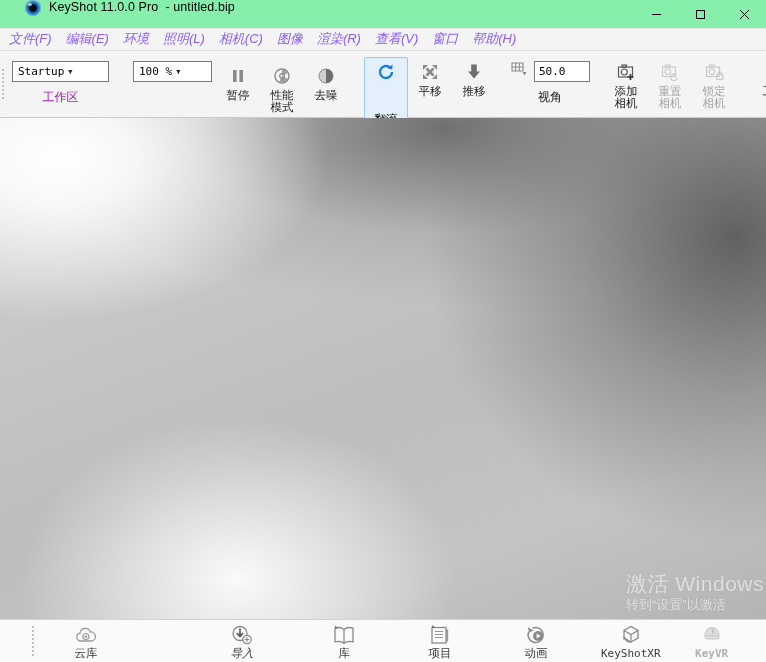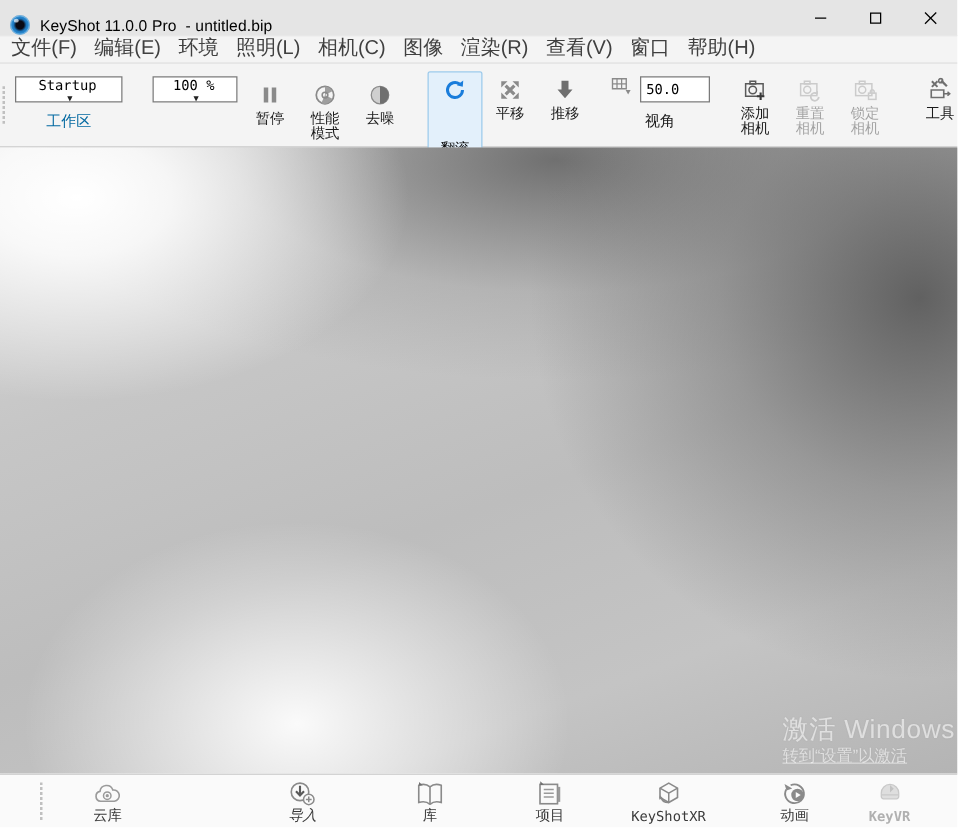--- a/index.html
+++ b/index.html
@@ -12,24 +12,25 @@
   .app {
     position: relative;
     width: 766px; height: 662px;
     display: flex; flex-direction: column;
     background: #ffffff;
   }
 
   
   .titlebar {
     height: 28px; min-height: 28px;
-    display: flex; align-items: flex-end;
-    background: #e5e5e5;
+    display: flex; align-items: flex-start;
+    background: #86efac;
     border-bottom: 1px solid #e8e8e8;
     position: relative;
+    padding-left: 17px;
   }
   .app-icon {
     width: 16px; height: 16px;
     margin-left: 8px; margin-right: 8px;
     border-radius: 50%;
     background: radial-gradient(circle at 50% 50%, #0a0a14 0%, #0a0a14 28%, #1c75bc 45%, #2f8fd4 62%, #1462a0 85%, #0d4f85 100%);
     box-shadow: inset 0 0 0 1px rgba(255,255,255,0.35);
     position: relative;
   }
   .app-icon::after {
@@ -55,24 +56,25 @@
 
   
   .menubar {
     height: 21px; min-height: 21px;
     display: flex; align-items: center;
     background: #f4f4f4;
     border-bottom: 1px solid #dcdcdc;
     padding-left: 2px;
   }
   .menu-item {
-    font-size: 16px; color: #404040;
+    font-size: 13px; color: #8b5cf6;
     padding: 2px 7px 3px 7px;
     white-space: nowrap;
     line-height: 14px;
+    font-style: italic;
   }
 
   
   .toolbar {
     height: 66px; min-height: 66px;
     background: #f4f4f4;
     border-bottom: 1px solid #c9c9c9;
     display: flex; align-items: stretch;
     position: relative;
   }
@@ -111,28 +113,28 @@
   .tbtn.selected .tlabel { color: #000; }
   .underline {
     height: 2px; width: 26px; background: #2186e0; margin-top: 2px; border-radius: 1px;
   }
 
   
   .combo-wrap { display: flex; flex-direction: column; align-items: center; padding: 6px 4px 0 4px; }
   .combo {
     display: flex; align-items: center; 
     border: 1px solid #7a7a7a; background: #ffffff;
-    height: 19px; padding: 0 7px 0 5px;
+    height: 19px; padding: 0 18px 0 5px;
     font-family: "DejaVu Sans Mono", monospace;
-    font-size: 11px; color: #000; flex-direction: column;
+    font-size: 11px; color: #000;
   }
   .combo.w1 { width: 72px; }
   .combo.w2 { width: 54px; }
   .caret { font-size: 7px; color: #222; margin-left: 4px; }
-  .combo-label { font-size: 12px; color: #0369a1; margin-top: 7px; text-align: center; }
+  .combo-label { font-size: 12px; color: #a21caf; margin-top: 7px; text-align: center; }
   .numfield {
     border: 1px solid #7a7a7a; background: #ffffff;
     width: 46px; height: 19px; line-height: 19px;
     font-family: "DejaVu Sans Mono", monospace;
     font-size: 11px; color: #000; padding: 0 4px; text-align: left;
   }
 
   .stackgroup { display: flex; flex-direction: column; align-items: center; padding: 4px 2px 0 2px; }
   .stackrow { display: flex; align-items: flex-end; }
   .grouplabel { font-size: 12px; color: #1a1a1a; margin-top: 7px; }
@@ -148,21 +150,21 @@
       linear-gradient(160deg, #d7d7d7 0%, #c6c6c6 30%, #bdbdbd 55%, #c4c4c4 78%, #b4b4b4 100%);
   }
   .watermark {
     position: absolute; right: 2px; bottom: 6px;
     text-align: left; color: rgba(255,255,255,0.62);
     font-family: "Liberation Sans", sans-serif;
     text-shadow: 0 0 1px rgba(120,120,120,0.25);
     pointer-events: none;
   }
   .wm1 { font-size: 21px; line-height: 24px; letter-spacing: 0.5px; white-space: nowrap; }
-  .wm2 { font-size: 13px; line-height: 16px; white-space: nowrap; margin-top: 1px; text-decoration: underline; }
+  .wm2 { font-size: 13px; line-height: 16px; white-space: nowrap; margin-top: 1px; }
 
   
   .bottombar {
     height: 42px; min-height: 42px;
     background: #fafafa;
     border-top: 1px solid #d3d3d3;
     display: flex; align-items: stretch; position: relative; padding-left: 32px;
   }
   .bgrip {
     width: 10px; display: flex; align-items: center; justify-content: center;
@@ -458,42 +460,42 @@
           <svg width="24" height="22" viewBox="0 0 24 22">
             <rect x="4" y="3.5" width="14" height="15.5" fill="none" stroke="#8a8a8a" stroke-width="1.3"></rect>
             <path d="M7 7.5 H15 M7 10.5 H15 M7 13.5 H15" stroke="#9a9a9a" stroke-width="1.2"></path>
             <rect x="18" y="5.5" width="2.2" height="12" fill="#9a9a9a"></rect>
             <path d="M4.2 1 L7.2 3.7 L4.2 4 Z" fill="#6f6f6f"></path>
           </svg>
         </div>
         <div class="blabel">项目</div>
       </div>
 
+      <div class="bbtn" style="margin-left:32px;">
+        <div class="bicon">
+          <svg width="24" height="22" viewBox="0 0 24 22">
+            <path d="M5 7.5 A7.5 7.5 0 1 0 8.5 4.2" fill="none" stroke="#8a8a8a" stroke-width="1.5"></path>
+            <path d="M3.6 3.2 L5.2 8.3 L9.8 6.8 Z" fill="#8a8a8a"></path>
+            <circle cx="14" cy="12" r="5" fill="#8a8a8a"></circle>
+            <path d="M12.6 9.6 L16.6 12 L12.6 14.4 Z" fill="#fafafa"></path>
+          </svg>
+        </div>
+        <div class="blabel">动画</div>
+      </div>
+
       <div class="bbtn mono" style="margin-left:26px;">
         <div class="bicon">
           <svg width="24" height="22" viewBox="0 0 24 22">
             <path d="M12 2.5 L19 6.5 L19 14 L12 18 L5 14 L5 6.5 Z" fill="none" stroke="#8a8a8a" stroke-width="1.3"></path>
             <path d="M5 6.5 L12 10.5 L19 6.5 M12 10.5 L12 18" fill="none" stroke="#8a8a8a" stroke-width="1.2"></path>
             <path d="M12 18 A6 6 0 0 1 6 14.5" fill="none" stroke="#8a8a8a" stroke-width="1.3"></path>
             <path d="M5 12.2 L7.6 15 L4.2 15.6 Z" fill="#8a8a8a"></path>
           </svg>
         </div>
         <div class="blabel">KeyShotXR</div>
-      </div>
-
-      <div class="bbtn" style="margin-left:32px;">
-        <div class="bicon">
-          <svg width="24" height="22" viewBox="0 0 24 22">
-            <path d="M5 7.5 A7.5 7.5 0 1 0 8.5 4.2" fill="none" stroke="#8a8a8a" stroke-width="1.5"></path>
-            <path d="M3.6 3.2 L5.2 8.3 L9.8 6.8 Z" fill="#8a8a8a"></path>
-            <circle cx="14" cy="12" r="5" fill="#8a8a8a"></circle>
-            <path d="M12.6 9.6 L16.6 12 L12.6 14.4 Z" fill="#fafafa"></path>
-          </svg>
-        </div>
-        <div class="blabel">动画</div>
       </div>
 
       <div class="bbtn mono dim" style="margin-left:12px;font-weight:bold;">
         <div class="bicon">
           <svg width="24" height="22" viewBox="0 0 24 22">
             <path d="M5 10.5 A7 7 0 0 1 19 10.5 L19 13 A2 2 0 0 1 17 15 L7 15 A2 2 0 0 1 5 13 Z" fill="#dedede" stroke="#c8c8c8" stroke-width="1"></path>
             <path d="M12 4 L15 7 L12 10 Z" fill="#c2c2c2"></path>
             <path d="M5 11.8 H19" stroke="#c8c8c8" stroke-width="1"></path>
           </svg>
         </div>

